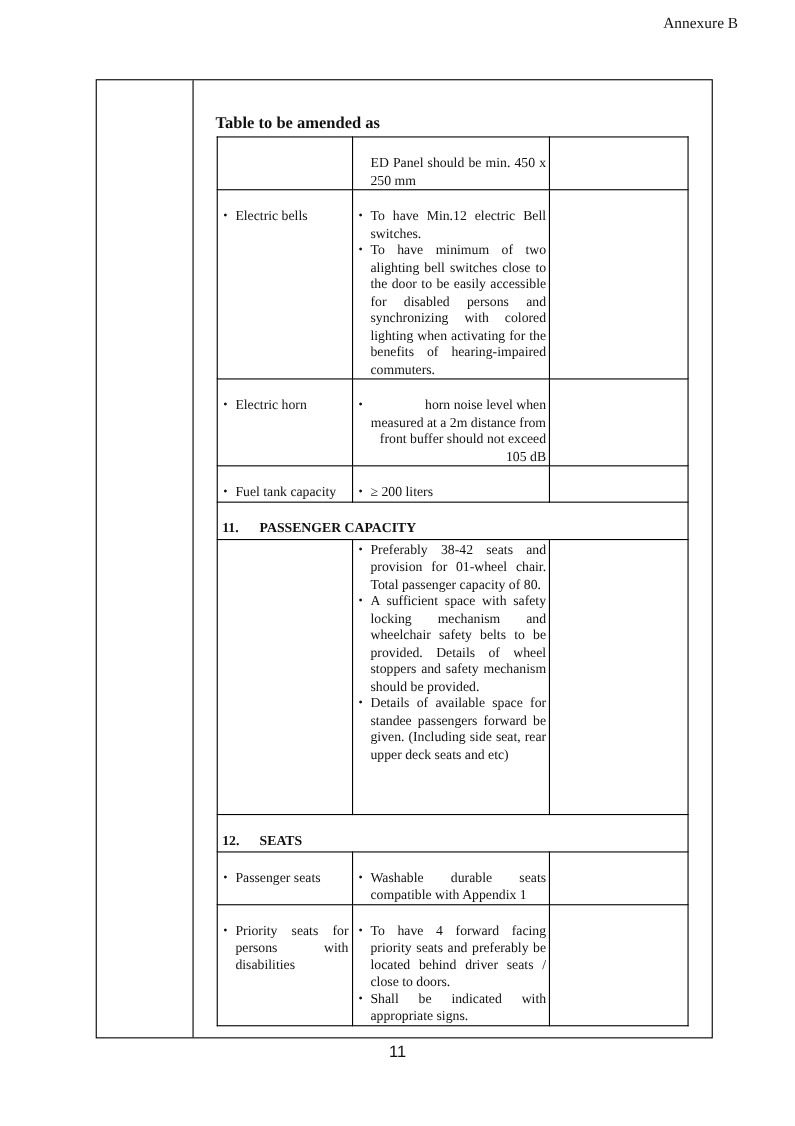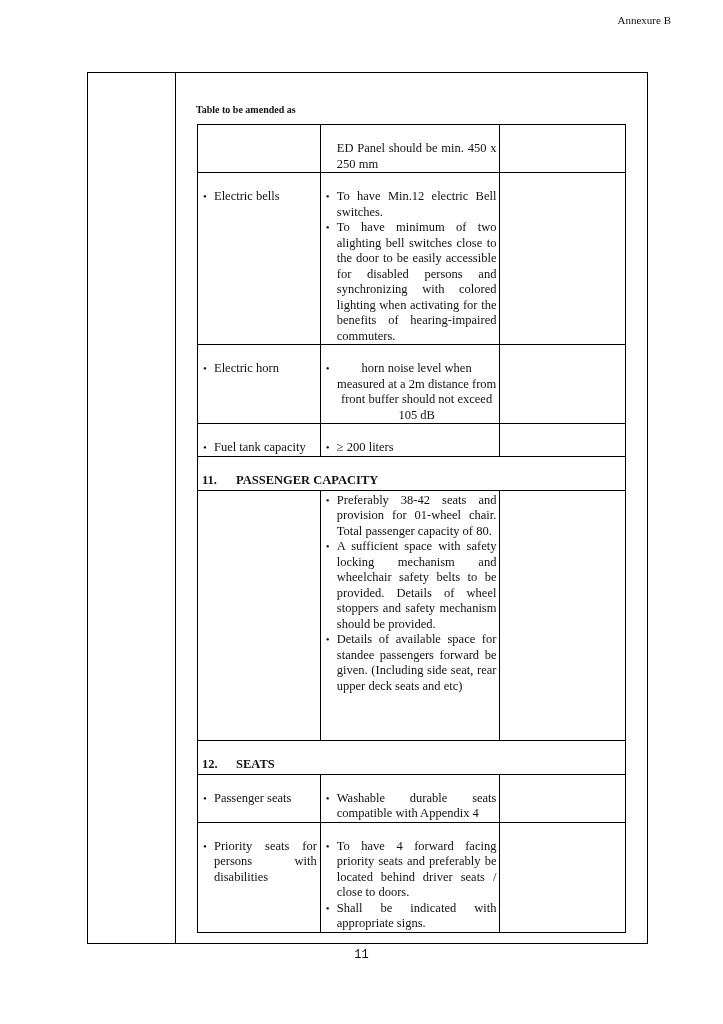--- a/index.html
+++ b/index.html
@@ -1,37 +1,37 @@
 <!DOCTYPE html>
 <html><head>
 <meta charset="utf-8">
 <style>
   html, body { margin: 0; padding: 0; background: #ffffff; }
   body { width: 723px; height: 1024px; position: relative; overflow: hidden;
          font-family: "Liberation Serif", "DejaVu Serif", serif; color: #111; }
-  .annex { position: absolute; top: 14px; right: 52px; font-size: 11px; }
+  .annex { position: absolute; top: 14px; right: 52px; font-size: 14px; }
   .frame { position: absolute; left: 87px; top: 72px; width: 561px; height: 872px;
            border: 1.5px solid #000; box-sizing: border-box; }
   .frame-divider { position: absolute; left: 87px; top: 0; width: 0; height: 100%;
                    border-left: 1.5px solid #000; }
-  .table-caption { position: absolute; left: 196px; top: 104px; font-size: 10px; font-weight: bold; }
+  .table-caption { position: absolute; left: 196px; top: 104px; font-size: 15px; font-weight: bold; }
   table.spec { position: absolute; left: 197px; top: 124px; width: 429px;
                border-collapse: collapse; font-size: 12.5px; line-height: 15.5px; }
   table.spec td { border: 1.3px solid #000; vertical-align: top; padding: 16px 3px 0 4px; }
   td.c1 { width: 115px; }
   td.c2 { width: 172px; text-align: justify; }
   td.c3 { width: 118px; }
   td.section { font-weight: bold; padding: 0 4px 7px 5px; height: 17px; margin-top: 48px; }
   .sec-num { display: inline-block; width: 34px; }
   ul.bl { margin: 0; padding: 0; list-style: none; }
   ul.bl li { position: relative; padding-left: 12px; text-align: justify; }
   ul.bl li::before { content: "\2022"; position: absolute; left: 1px; top: 0; font-size: 11px; }
   .plain { padding-left: 12px; text-align: justify; }
   .page-num { position: absolute; top: 948px; left: 0; width: 723px; text-align: center;
-              font-family: Liberation Mono, monospace; font-size: 12px; }
+              font-family: Liberation Sans, sans-serif; font-size: 15px; }
 </style>
 </head>
 <body>
 
 <div class="annex">Annexure B</div>
 
 <div class="frame">
   <div class="frame-divider"></div>
 </div>
 
@@ -63,21 +63,21 @@
   </tr>
 
   <tr style="height:63px">
     <td class="c1">
       <ul class="bl">
             <li>Electric horn</li>
           </ul>
     </td>
     <td class="c2" style="text-align:left">
       <ul class="bl">
-            <li style="text-align:center">horn noise level when measured at a 2m distance from front buffer should not exceed 105 dB</li>
+            <li style="text-align:right">horn noise level when measured at a 2m distance from front buffer should not exceed 105 dB</li>
           </ul>
     </td>
     <td class="c3"></td>
   </tr>
 
   <tr style="height:24px">
     <td class="c1">
       <ul class="bl">
             <li>Fuel tank capacity</li>
           </ul>
@@ -115,21 +115,21 @@
   </tr>
 
   <tr style="height:33px">
     <td class="c1">
       <ul class="bl">
             <li>Passenger seats</li>
           </ul>
     </td>
     <td class="c2">
       <ul class="bl">
-            <li>Washable durable seats compatible with Appendix 4</li>
+            <li>Washable durable seats compatible with Appendix 1</li>
           </ul>
     </td>
     <td class="c3"></td>
   </tr>
 
 
   <tr style="height:109px">
     <td class="c1">
       <ul class="bl">
             <li>Priority seats for persons with disabilities</li>

